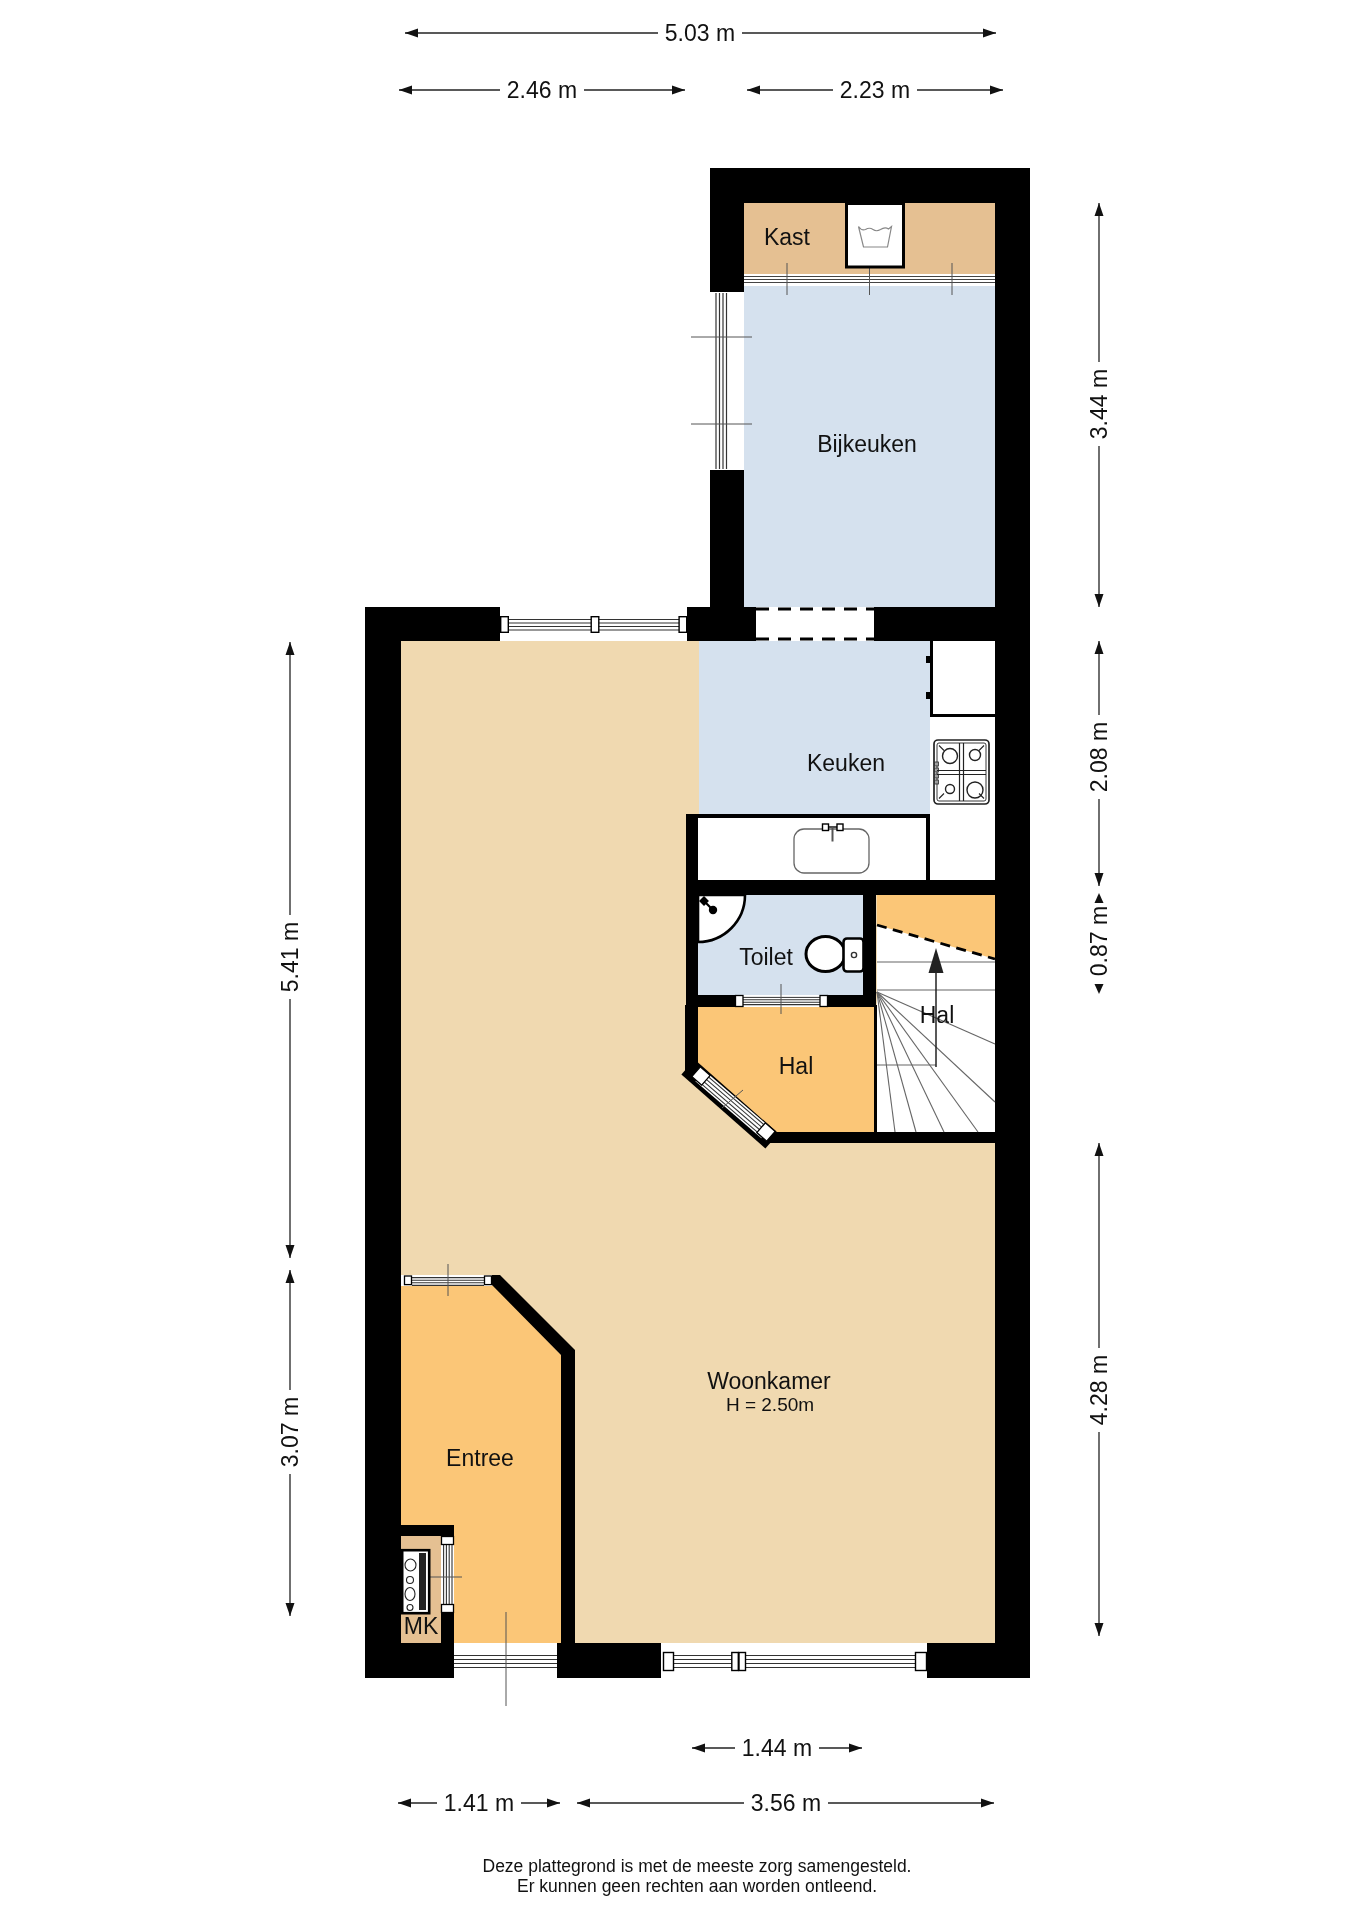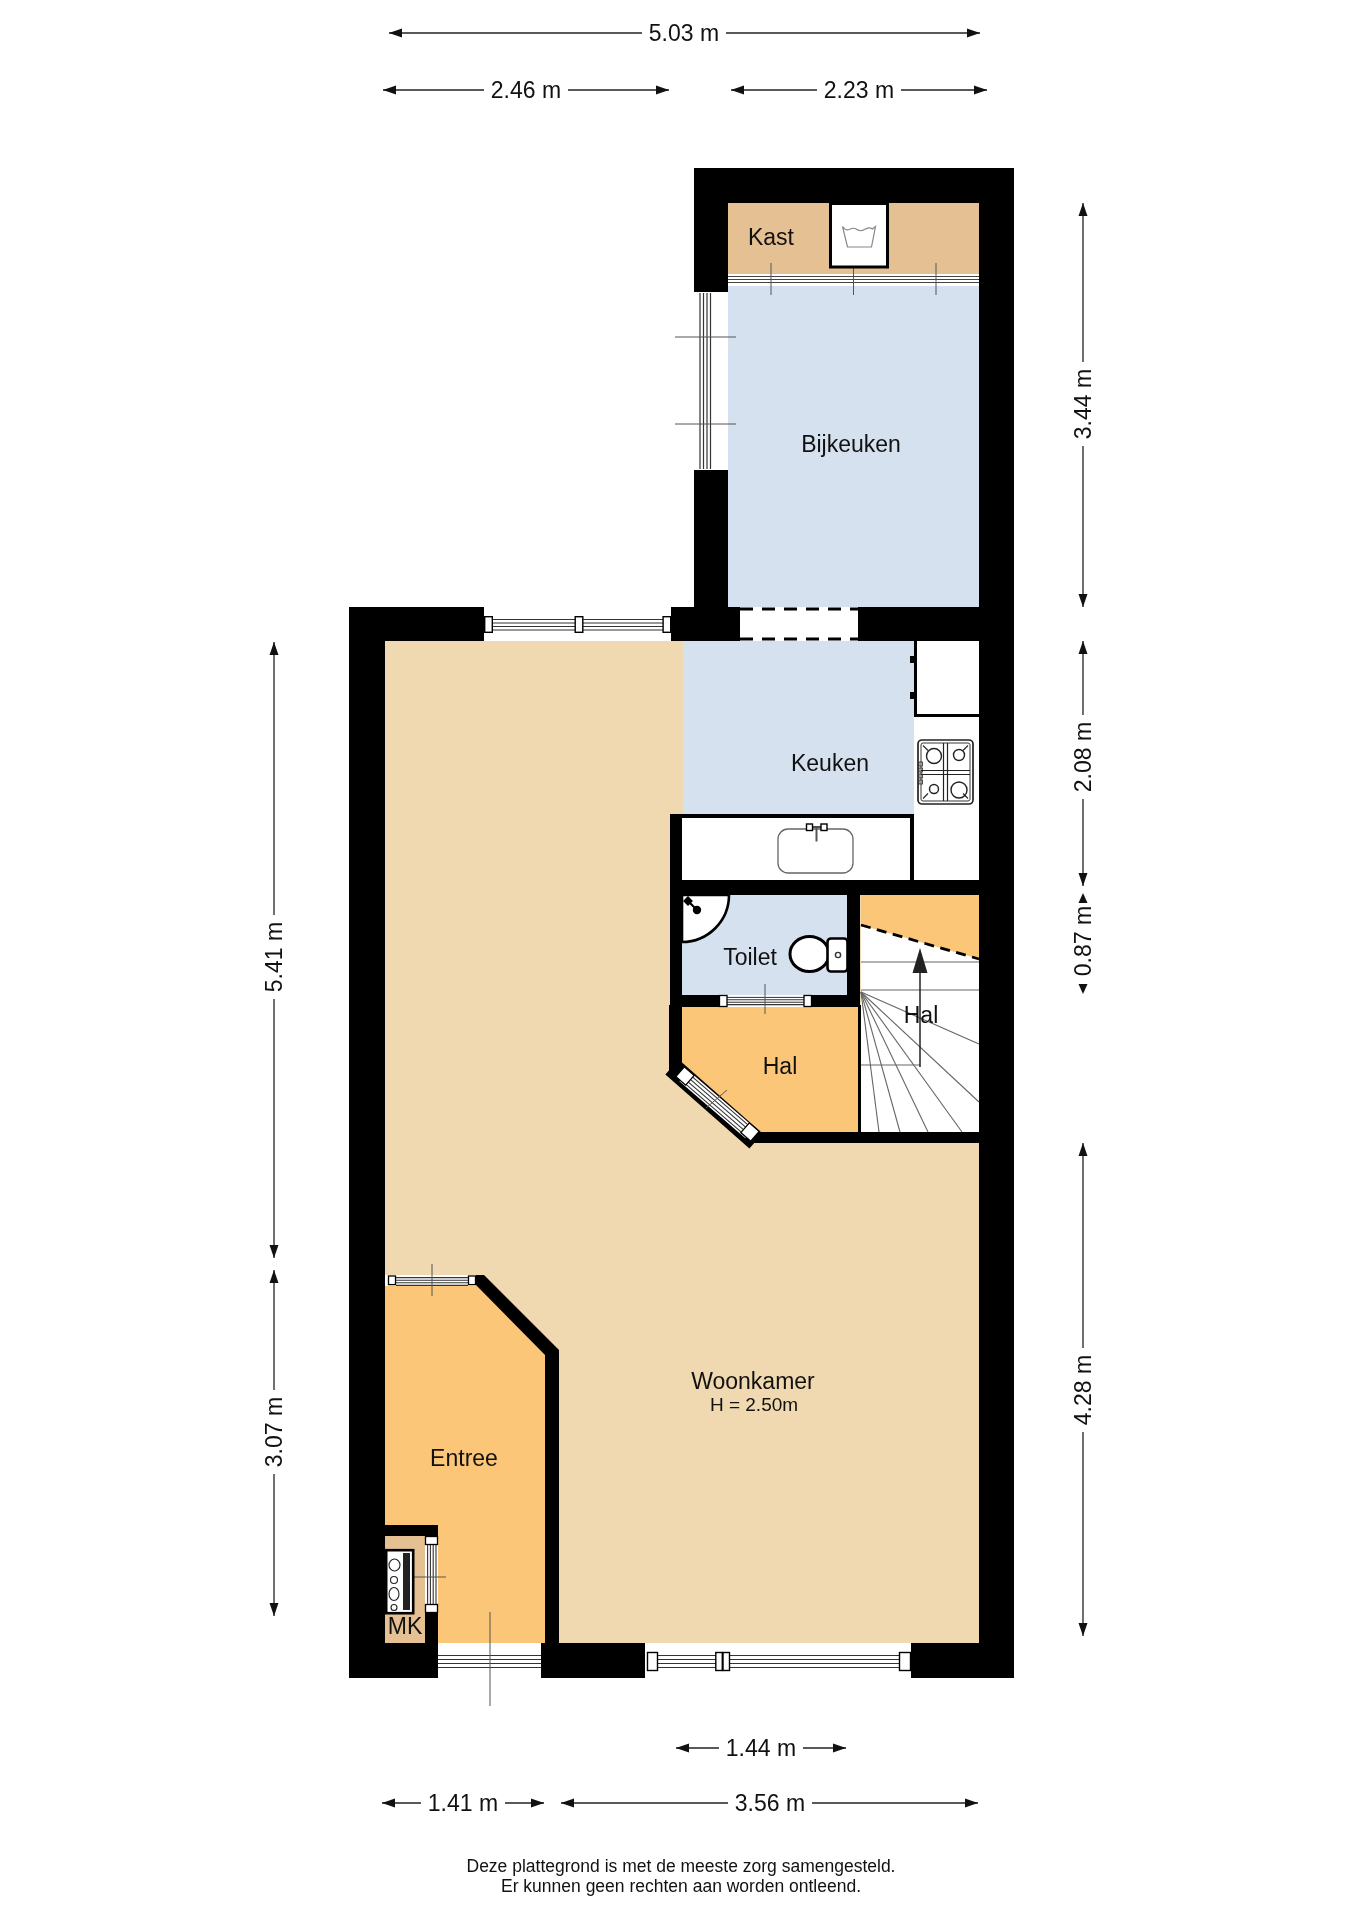--- a/index.html
+++ b/index.html
@@ -1,16 +1,16 @@
 <!DOCTYPE html>
 <html><head>
 <meta charset="utf-8">
 <style>
 html,body{margin:0;padding:0;background:#ffffff;}
-#c{position:relative;width:1258px;height:1920px;font-family:"Liberation Sans",sans-serif;}
+#c{position:relative;width:1258px;height:1920px;font-family:"Liberation Sans",sans-serif;margin-left:16px;}
 svg{position:absolute;top:0;left:0;}
 text{fill:#111;font-family:"Liberation Sans",sans-serif;}
 .dim{font-size:23px;}
 .room{font-size:23px;}
 </style>
 </head>
 <body>
 <div id="c">
 <svg width="1358" height="1920" viewBox="0 0 1358 1920">
 

